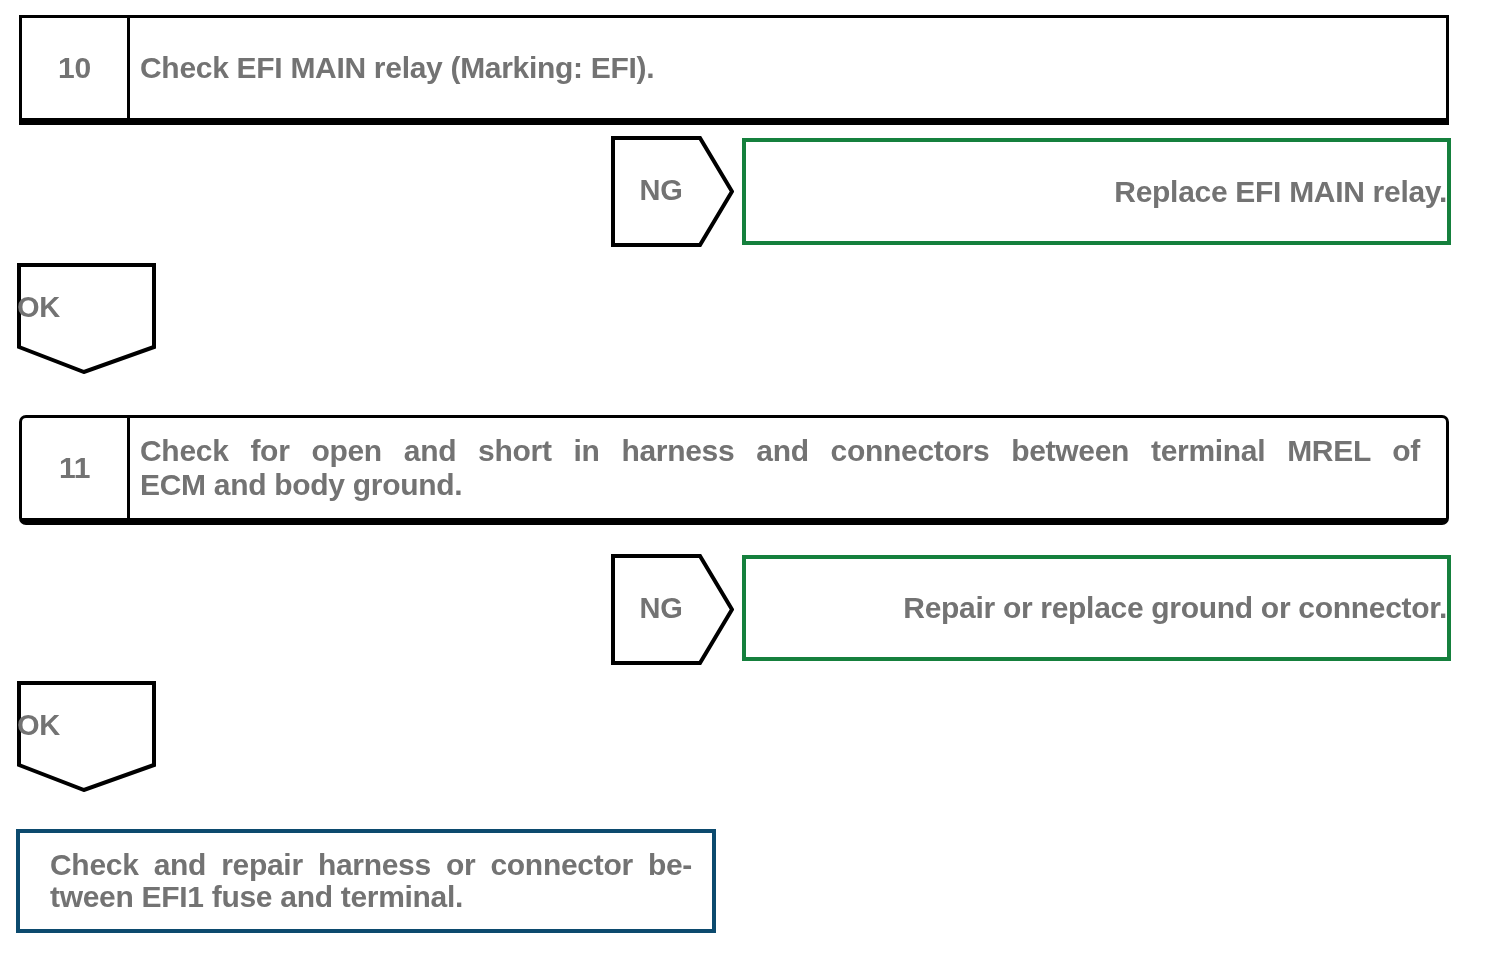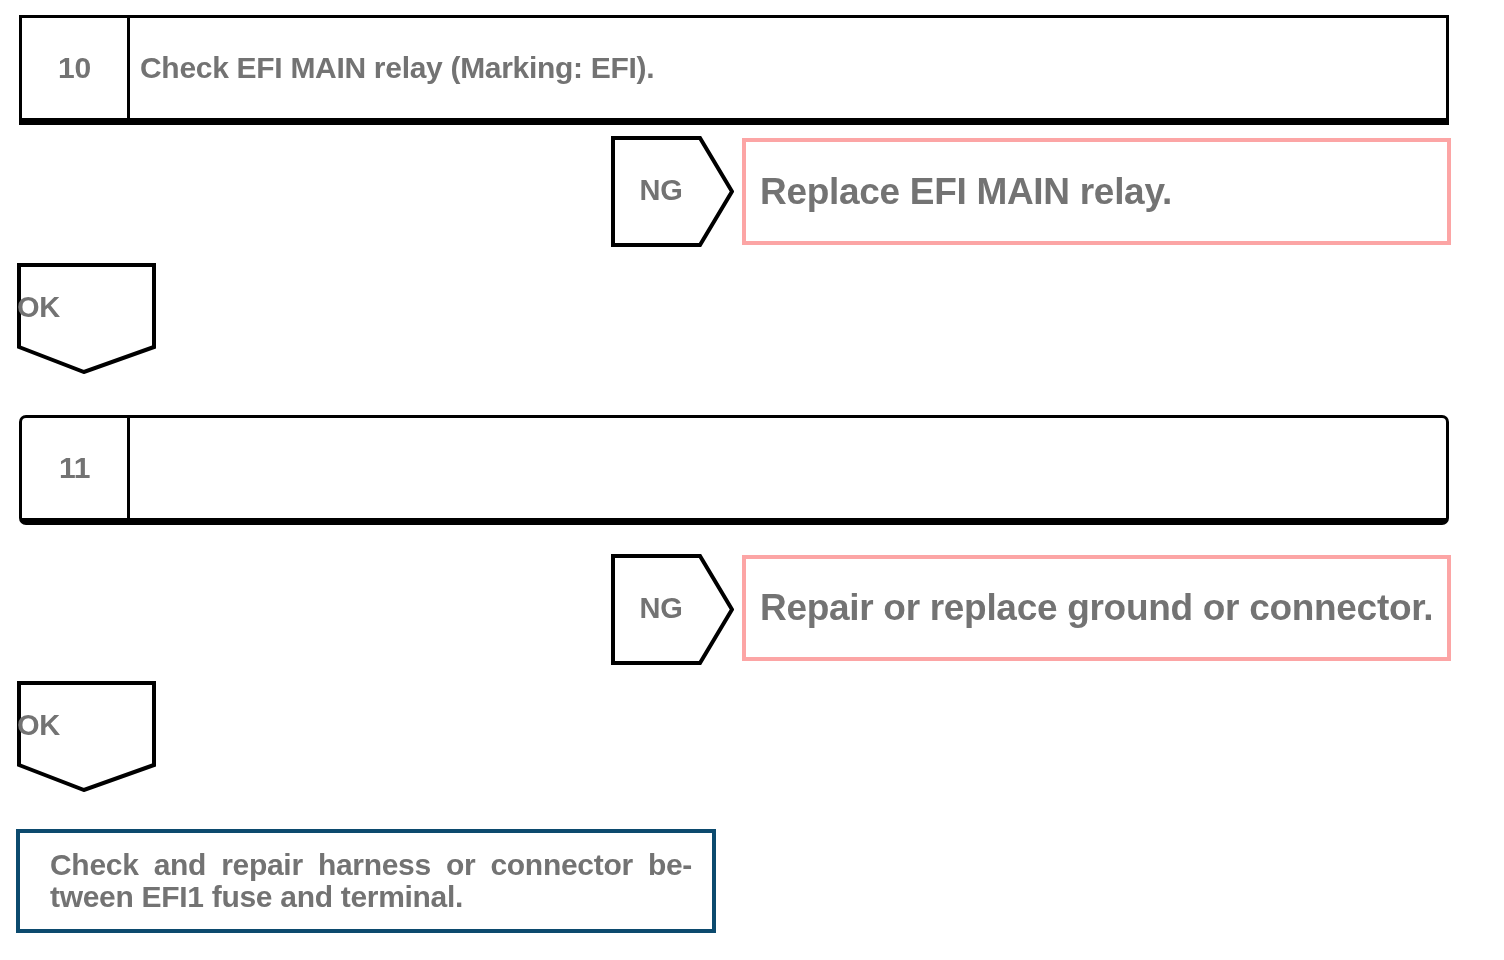--- a/index.html
+++ b/index.html
@@ -46,29 +46,30 @@
     justify-content: center;
     padding: 0 26px 0 10px;
     font-size: 30px;
     line-height: 34px;
   }
   
   .rbox {
     position: absolute;
     left: 742px;
     width: 709px;
-    border: 4px solid #fca5a5;
+    border: 4px solid #15803d;
     box-sizing: border-box;
     display: flex;
     flex-direction: column;
     justify-content: center;
     padding-left: 14px;
-    font-size: 37px;
+    font-size: 30px;
     line-height: 32px;
     background: #fff;
+    text-align: right;
   }
   
   .fbox {
     position: absolute;
     left: 16px;
     top: 829px;
     width: 700px;
     height: 104px;
     border: 4px solid #0c4a6e;
     box-sizing: border-box;
@@ -133,20 +134,24 @@
 
   <div class="connector" style="left:17px; top:263px;">
     <svg width="139" height="111" viewBox="0 0 139 111">
       <polygon points="2,2 137,2 137,84 67,109 2,84" fill="#ffffff" stroke="#000000" stroke-width="4" stroke-linejoin="miter"></polygon>
     </svg>
     <div class="tag-label ok-label">OK</div>
   </div>
 
   <div class="qbox" style="top:415px;border-radius:7px;">
     <div class="qnum">11</div>
+    <div class="qtext">
+      <div class="justify-line">Check for open and short in harness and connectors between terminal MREL of</div>
+      <div>ECM and body ground.</div>
+    </div>
   </div>
 
   <div class="connector" style="left:611px; top:554px;">
     <svg width="123" height="111" viewBox="0 0 123 111">
       <polygon points="2,2 89,2 121,55.5 89,109 2,109" fill="#ffffff" stroke="#000000" stroke-width="4" stroke-linejoin="miter"></polygon>
     </svg>
     <div class="tag-label ng-label">NG</div>
   </div>
 
   <div class="rbox" style="top:555px; height:106px;">

